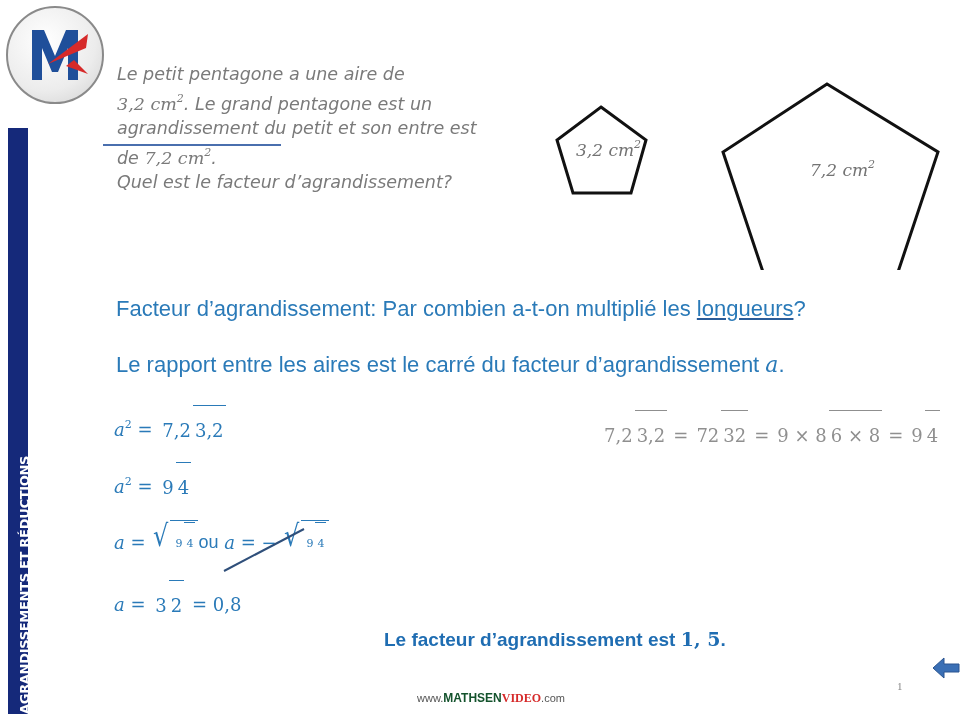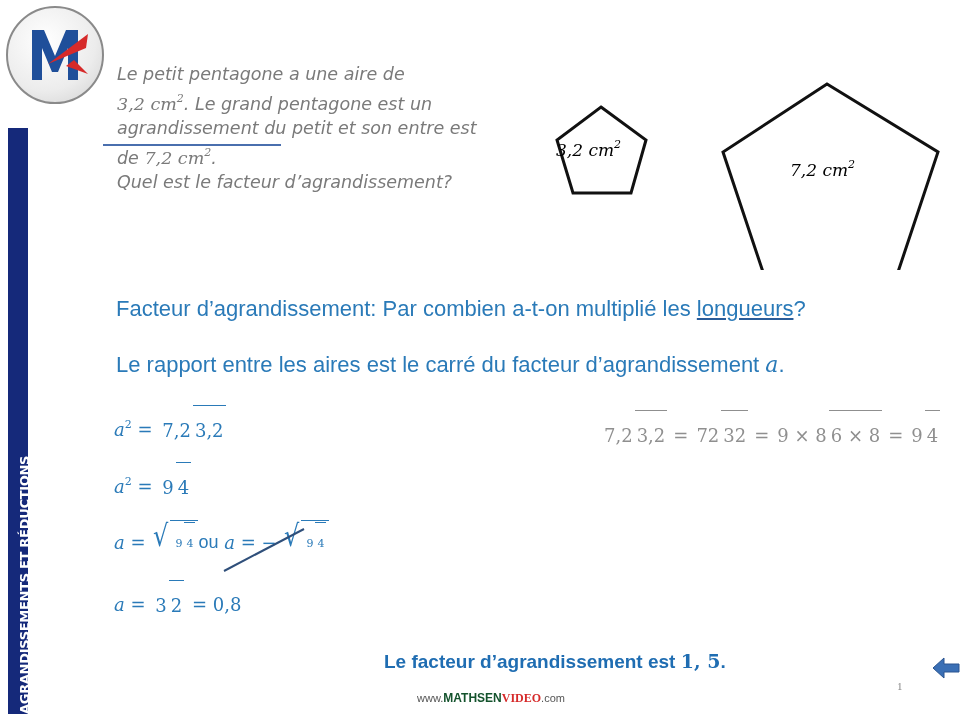--- a/index.html
+++ b/index.html
@@ -37,22 +37,22 @@
     color: #7a7a7a; font-style: italic; font-size: 17.5px; line-height: 24.5px;
     font-family: "DejaVu Sans", sans-serif;
   }
   .problem .math { font-family: "DejaVu Serif", serif; }
   .underline-stroke {
     position: absolute; left: 103px; top: 144px; width: 178px; height: 2px;
     background: #4a6fae;
   }
   .shapes { position: absolute; left: 540px; top: 70px; }
   .label-blue {
-    color: #000000; font-family: "DejaVu Serif", serif; font-style: italic;
-    font-size: 17px; position: absolute;
+    color: #737373; font-family: "DejaVu Serif", serif; font-style: italic;
+    font-size: 17px; position: absolute; margin-left: 20px;
   }
   .blue-text {
     position: absolute; color: #2a7ab8; font-size: 22px;
     font-family: "Liberation Sans", sans-serif;
   }
   .blue-text .u { text-decoration: underline; text-decoration-color: #2a5d9a; }
   .math-blue {
     position: absolute; color: #2a7ab8;
     font-family: "DejaVu Serif", serif; font-size: 18px;
   }
@@ -66,21 +66,21 @@
   .sqrt { display: inline-flex; align-items: stretch; vertical-align: middle; }
   .sqrt .radical { font-size: 30px; line-height: 32px; transform: scaleX(0.8); }
   .sqrt .radicand { border-top: 1.5px solid currentColor; padding: 1px 1px 0 1px; display: inline-flex; align-items: center; }
   .gray-eq {
     position: absolute; left: 600px; top: 410px; color: #8f8f8f;
     font-family: "DejaVu Serif", serif; font-size: 18px; display: flex; align-items: center;
   }
   .gray-eq .frac .den { border-top-color: #8f8f8f; }
   .gray-eq .eq { margin: 0 4px; }
   .conclusion {
-    position: absolute; left: 384px; top: 650px; color: #1f6db2;
+    position: absolute; left: 384px; top: 628px; color: #1f6db2;
     font-weight: bold; font-size: 19px;
     font-family: "Liberation Sans", sans-serif;
   }
   .conclusion .num { font-family: "DejaVu Serif", serif; }
   .footer-url {
     position: absolute; left: 417px; top: 691px; font-size: 11px; color: #555;
     font-family: "Liberation Sans", sans-serif;
   }
   .footer-url .b1 { color: #14532d; font-weight: bold; font-size: 12px; margin-top: 40px; }
   .footer-url .b2 { color: #d62a2a; font-weight: bold; font-size: 12px; font-family: "Liberation Serif", serif; }

